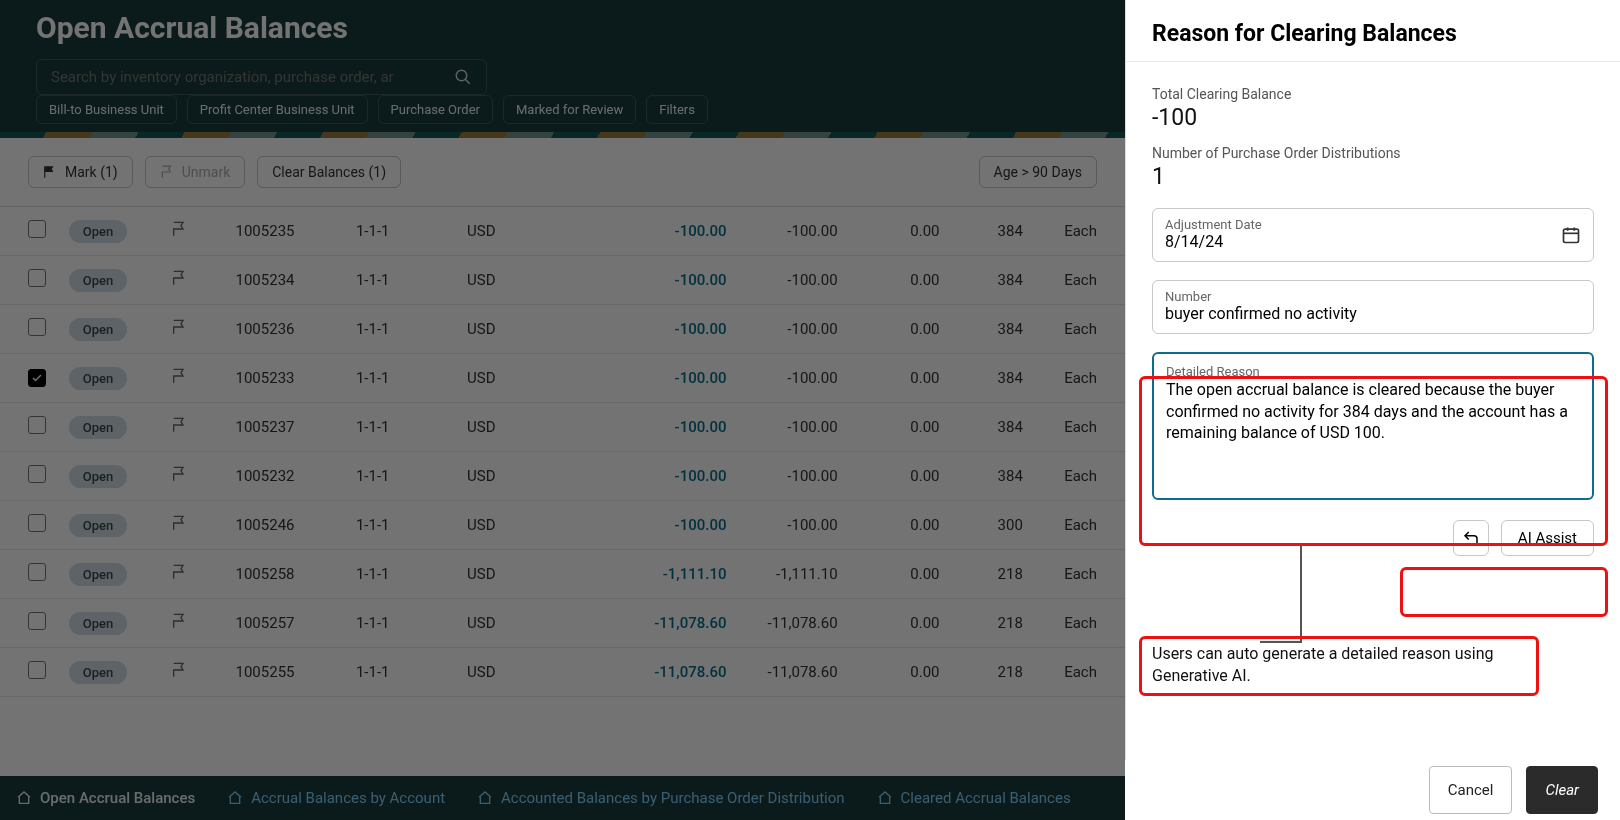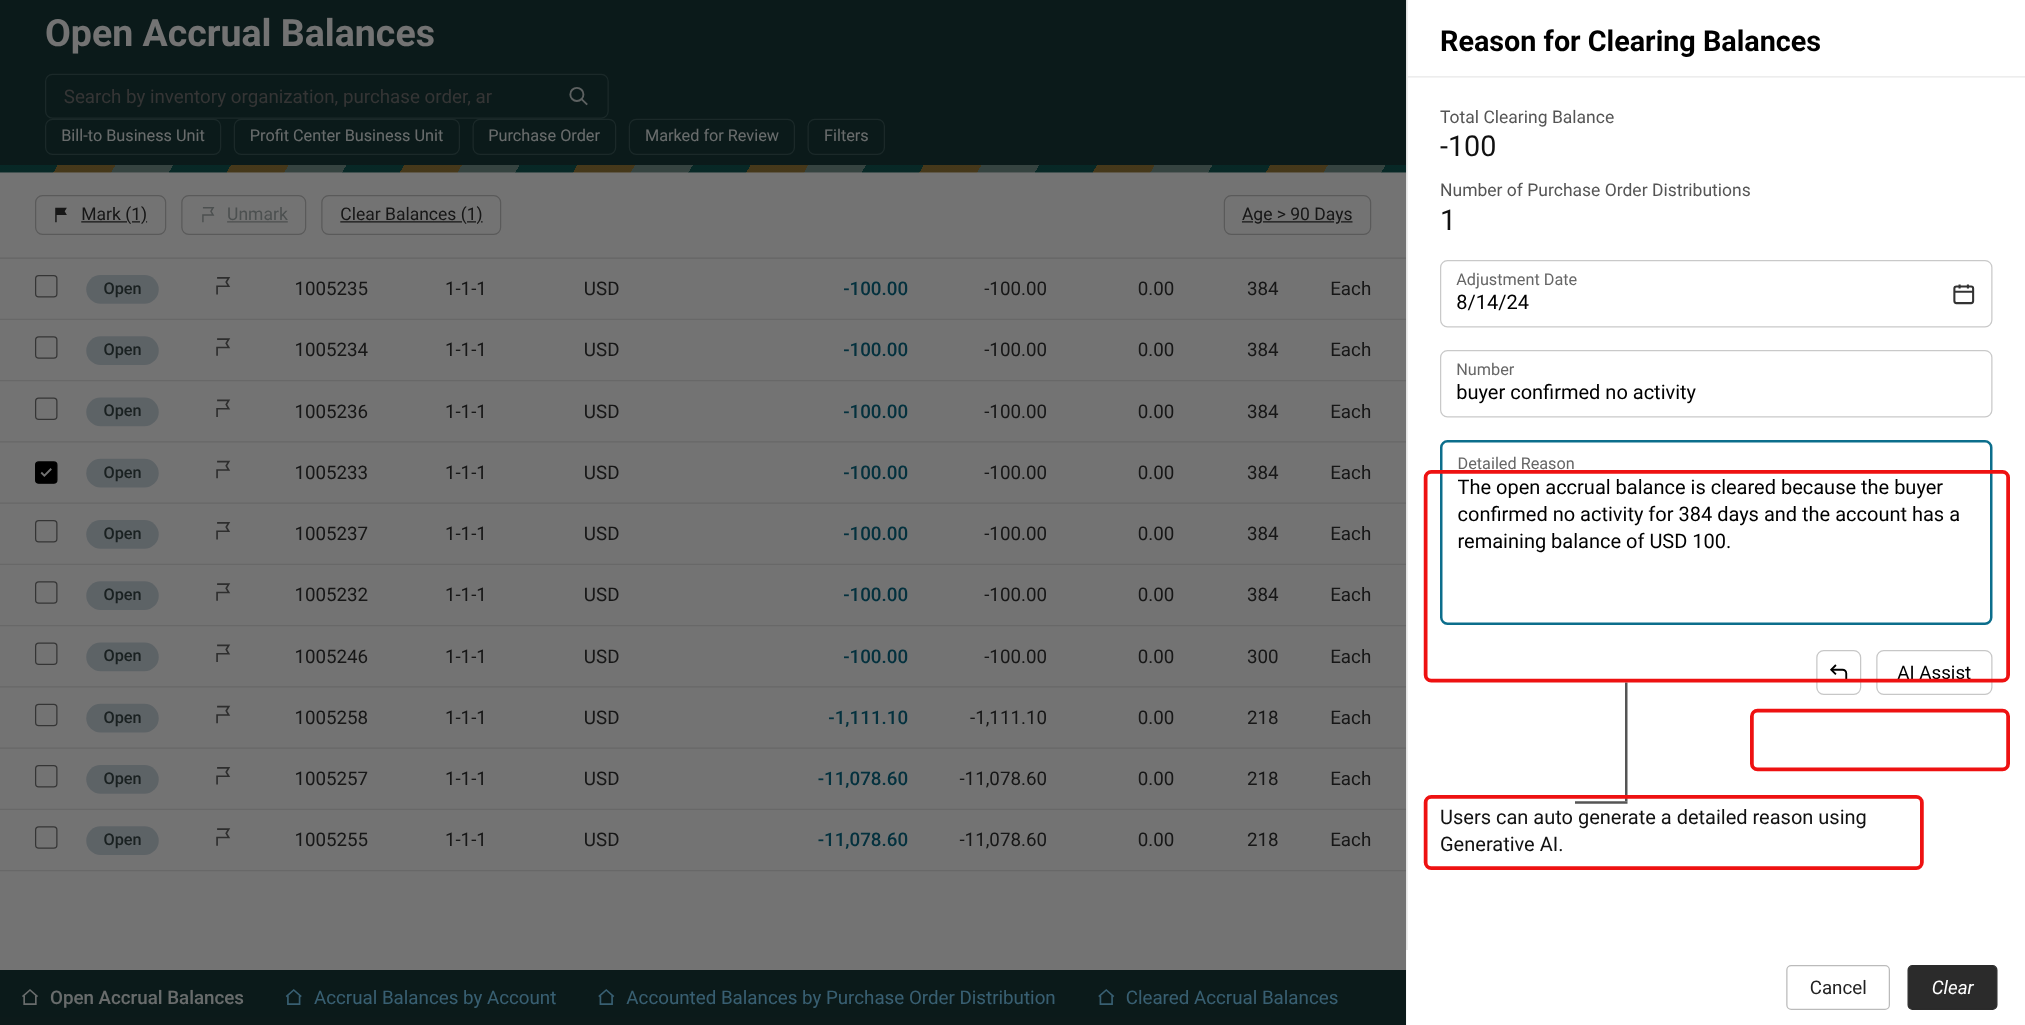--- a/index.html
+++ b/index.html
@@ -20,21 +20,21 @@
     padding:18px 28px 18px 28px; background:#fff;
     border-bottom:1px solid #e0e0e0;
   }
   .toolbar-strip::before {
     content:""; position:absolute; left:0; right:0; top:-6px; height:6px;
     background:
       repeating-linear-gradient(120deg,#0c6e66 0 40px,#f0a93c 40px 80px,#b3d2c7 80px 120px);
     opacity:.6;
   }
   .tool-left { display:flex; gap:12px; }
-  .tbtn { display:inline-flex; align-items:center; gap:8px; border:1px solid #c7c7c7; border-radius:6px; background:#fff; color:#333; font-size:14px; padding:6px 14px; cursor:pointer; height:32px;text-decoration:underline; }
+  .tbtn { display:inline-flex; align-items:center; gap:8px; border:1px solid #c7c7c7; border-radius:6px; background:#fff; color:#333; font-size:14px; padding:6px 14px; cursor:pointer; height:32px; }
   .tbtn.muted { color:#a9b1b1; }
   .flag-svg { width:14px; height:14px; }
   .table { width:1125px; }
   .table .row { display:flex; align-items:center; height:49px; border-bottom:1px solid #e6e6e6; padding:0 28px; font-size:15px; color:#333; }
   .row .c-check { width:44px; }
   .row .c-status{ width:110px; }
   .row .c-flag  { width:70px; color:#666; }
   .row .c-doc   { width:130px; }
   .row .c-lines { width:120px; }
   .row .c-cur   { width:130px; }
@@ -71,21 +71,21 @@
 
   .ai-row { display:flex; gap:12px; justify-content:flex-end; margin-top:20px; }
   .icon-btn { border:1px solid #c7c7c7; border-radius:6px; background:#fff; width:36px; height:36px; display:inline-flex; align-items:center; justify-content:center; cursor:pointer; }
   .ai-btn { border:1px solid #c7c7c7; border-radius:6px; background:#fff; height:36px; padding:0 16px; font-size:15px; cursor:pointer; }
 
   .callout-line { position:absolute; left:1300px; top:546px; width:2px; height:95px; background:#555; z-index:25; }
   .callout-line::after { content:""; position:absolute; left:-40px; top:95px; width:42px; height:2px; background:#555; }
   .callout { position:absolute; left:1152px; top:643px; width:368px; font-size:16px; line-height:1.35; color:#111; z-index:26; }
 
   .drawer-footer { position:absolute; right:0; bottom:0; width:495px; height:60px; display:flex; align-items:center; justify-content:flex-end; gap:14px; padding:0 22px; background:#fff; z-index:24; }
-  .ftr-btn { height:36px; padding:0 18px; border-radius:4px; font-size:15px; cursor:pointer; }
+  .ftr-btn { height:48px; padding:0 18px; border-radius:4px; font-size:15px; cursor:pointer; }
   .ftr-cancel { background:#fff; border:1px solid #bbb; color:#222; }
   .ftr-clear { background:#2b2b2b; border:1px solid #2b2b2b; color:#fff;font-style:italic; }
 </style>
 </head>
 <body>
 
 <div class="app">
   <div class="page-back">
     <div class="header">
       <div class="page-title">Open Accrual Balances</div>

